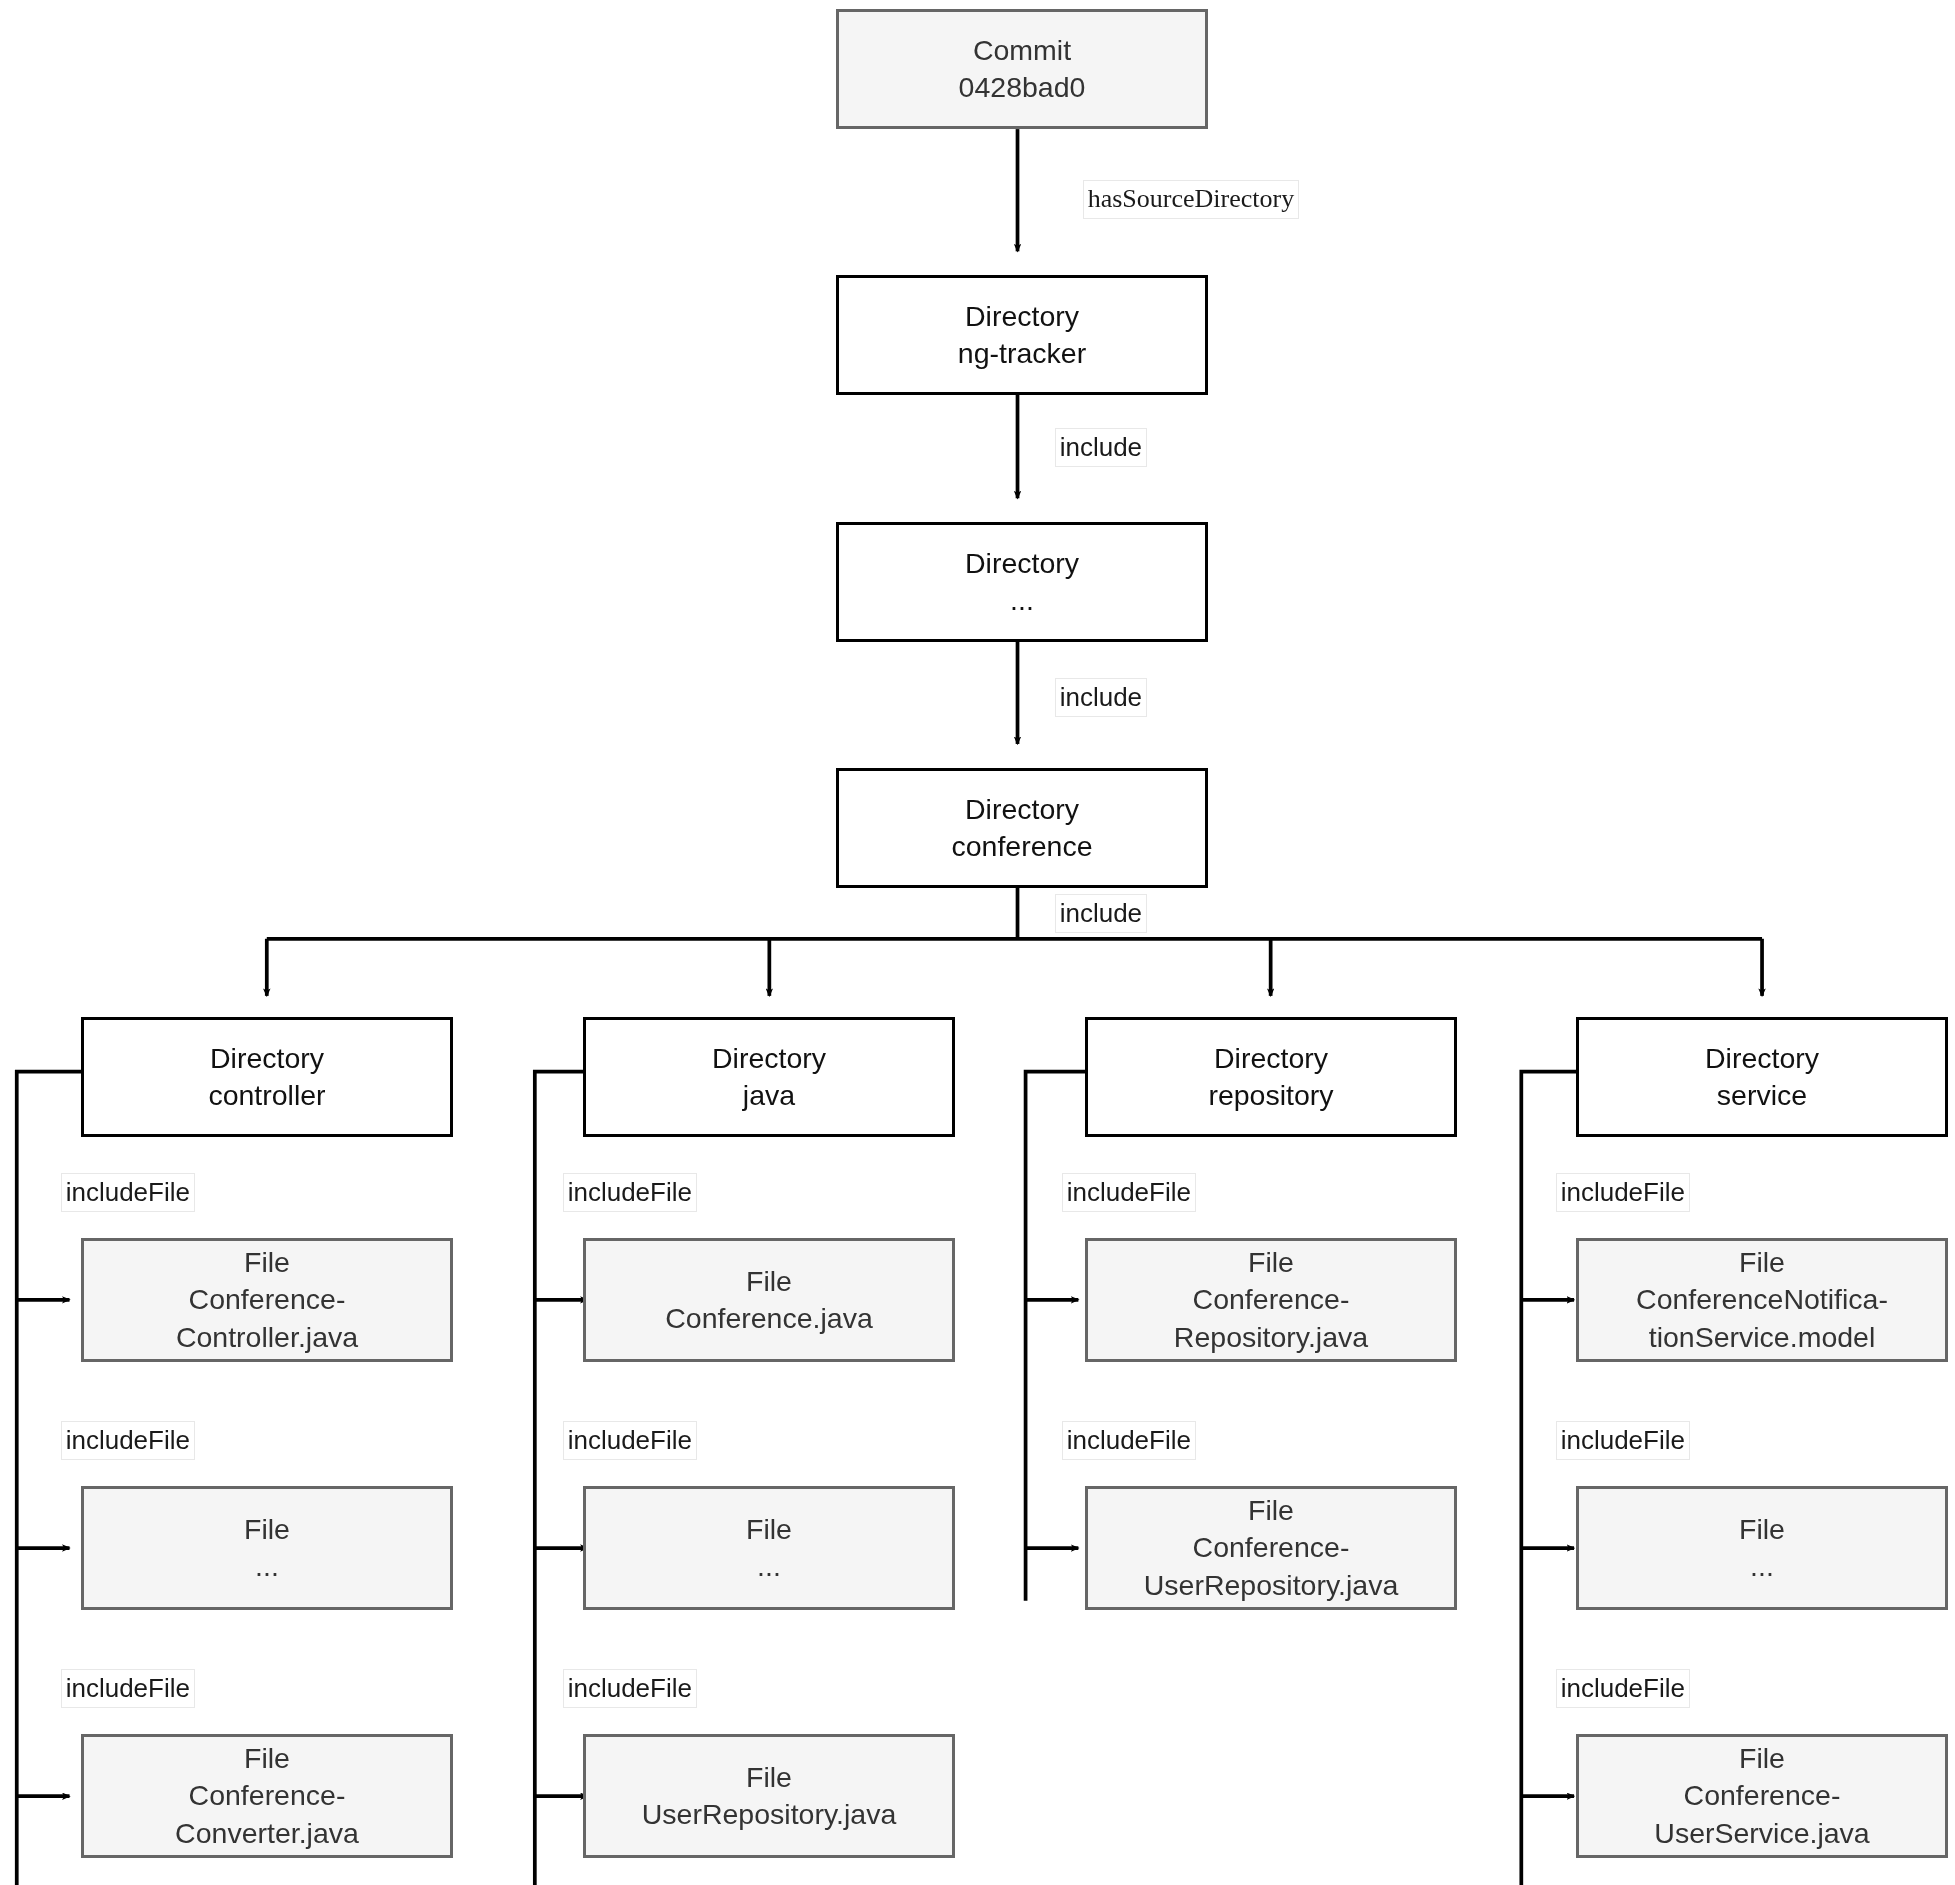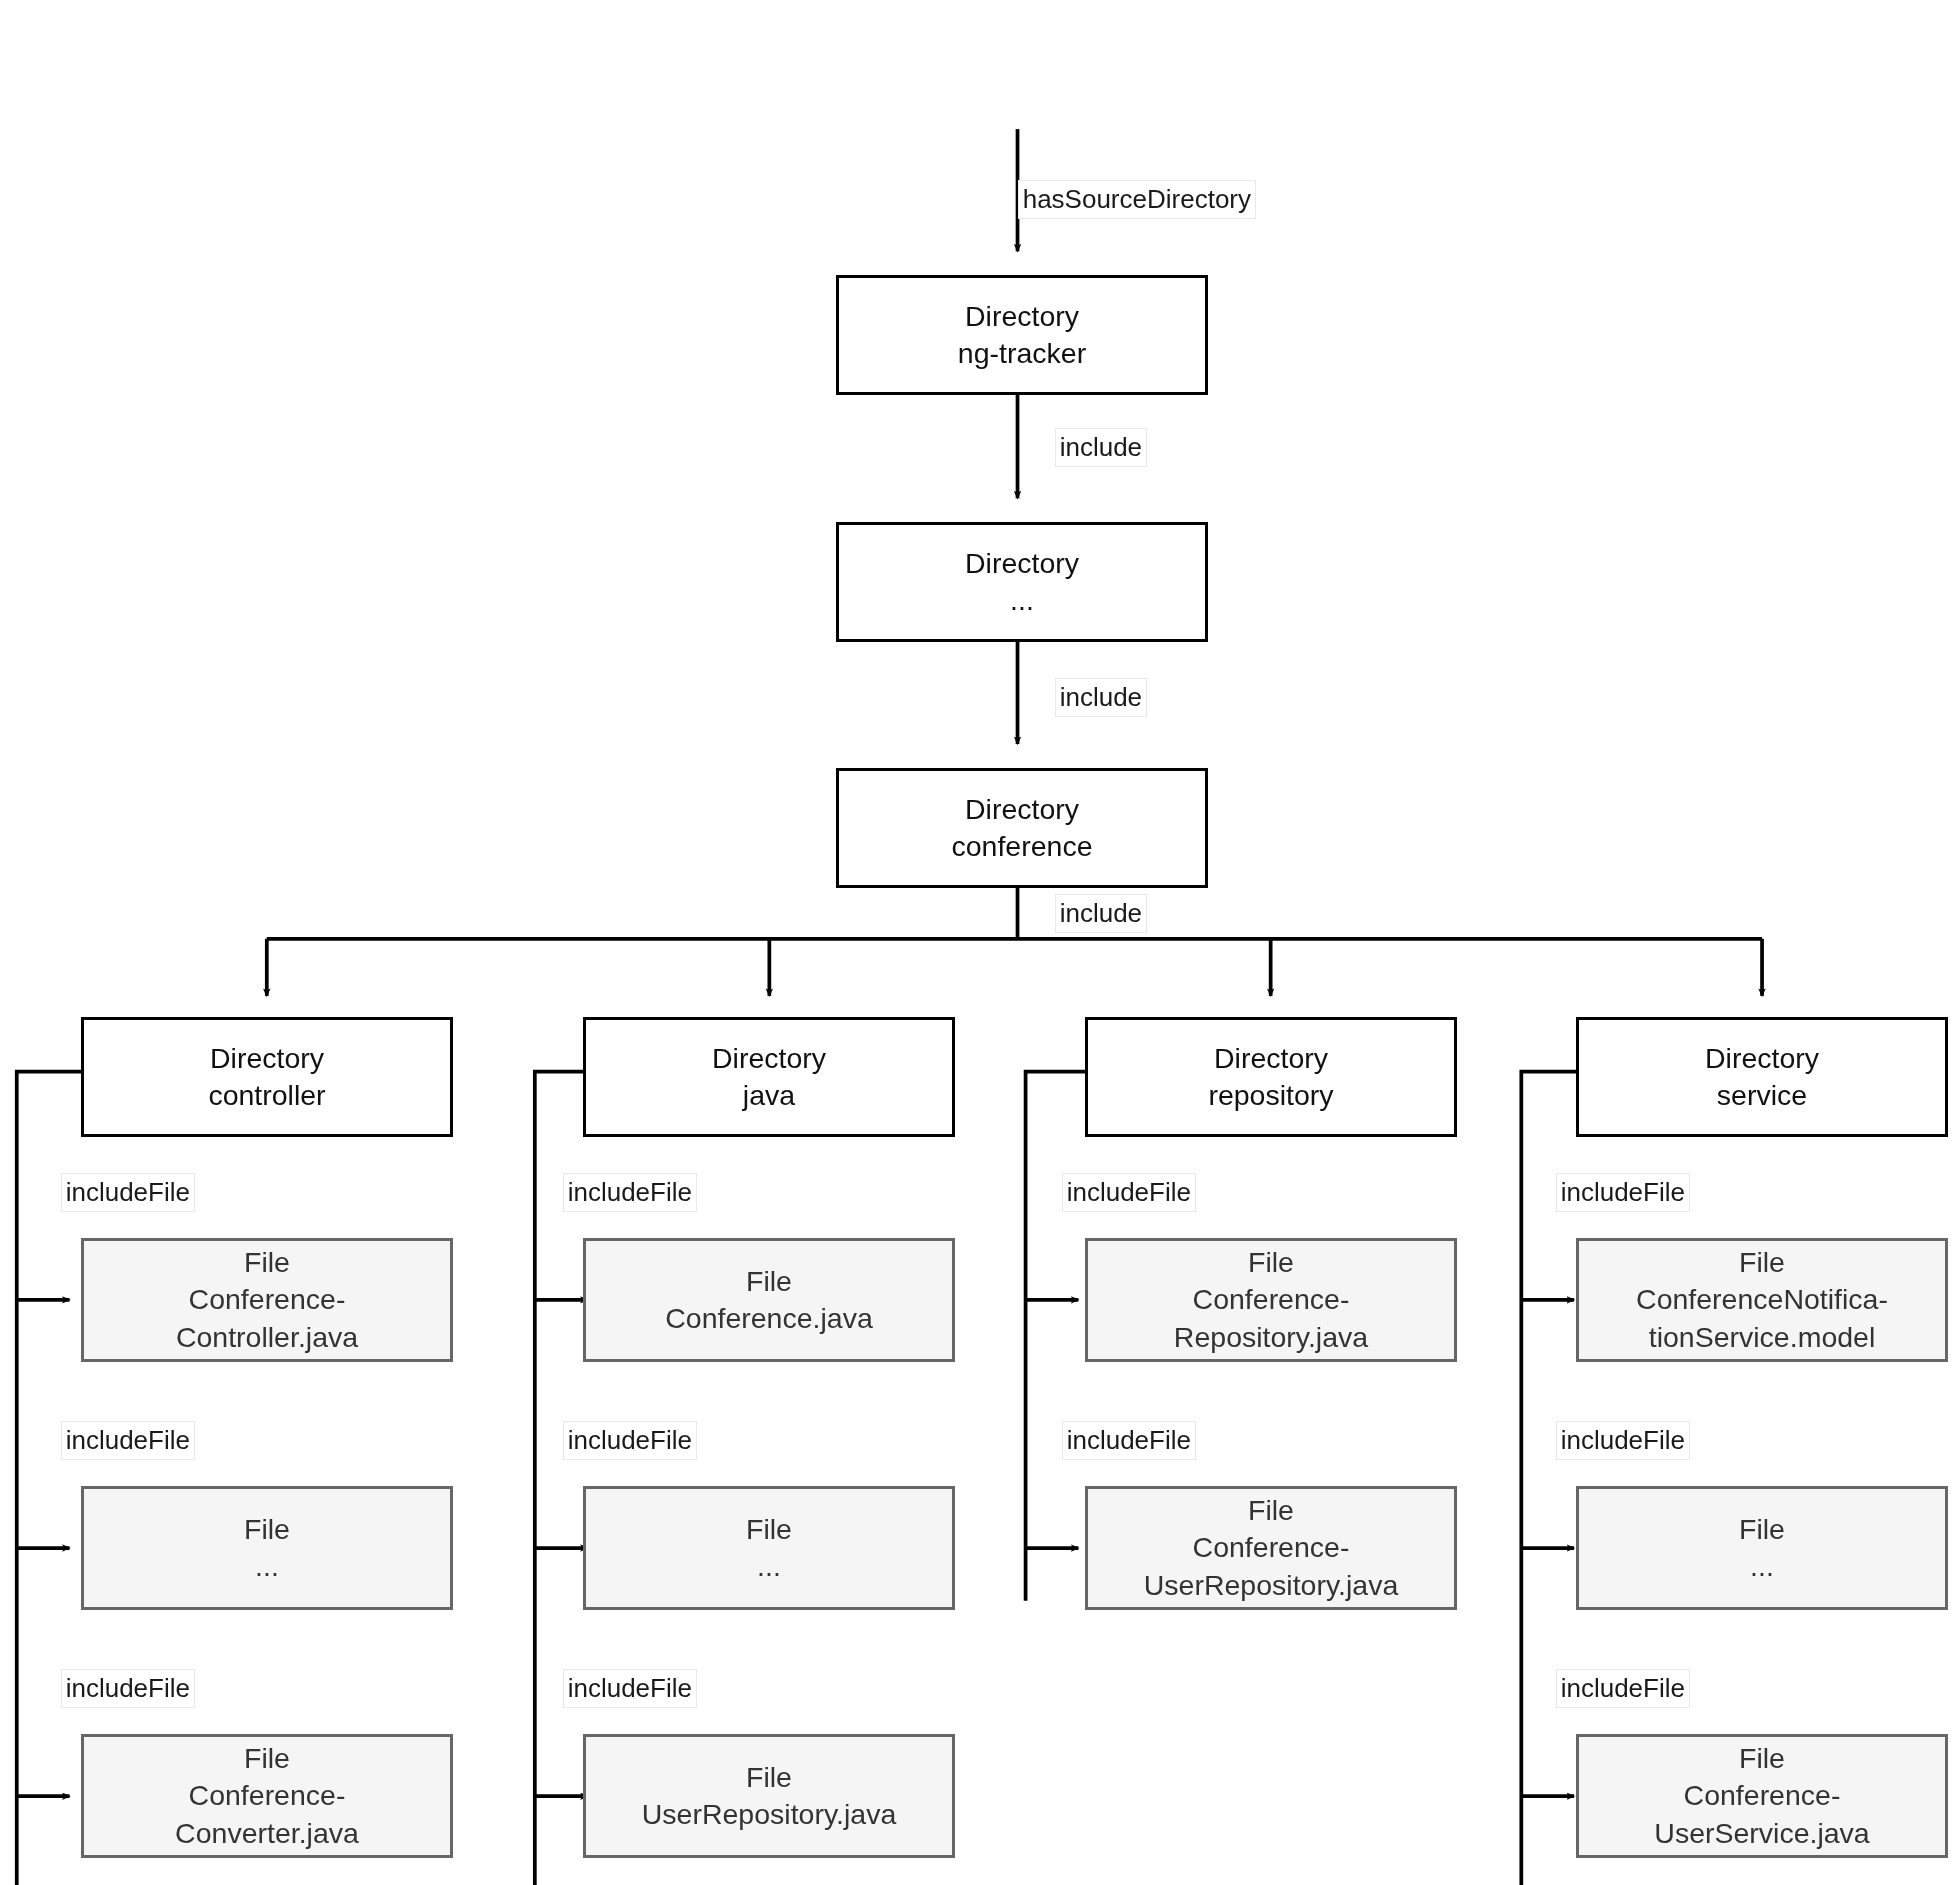--- a/index.html
+++ b/index.html
@@ -107,20 +107,24 @@
       <path d="M1653,2095 L1738,2095" marker-end="url(#ah)"></path>
       <path d="M1653,2495 L1738,2495" marker-end="url(#ah)"></path>
 
       <path d="M2556,1727 L2452,1727 L2452,3038"></path>
       <path d="M2452,2095 L2537,2095" marker-end="url(#ah)"></path>
       <path d="M2452,2495 L2537,2495" marker-end="url(#ah)"></path>
       <path d="M2452,2895 L2537,2895" marker-end="url(#ah)"></path>
     </g>
   </svg>
 
+  <div class="node grey" style="left:836px; top:8.7px; width:372px; height:120px;">
+    <span class="ln">Commit</span>
+    <span class="ln">0428bad0</span>
+  </div>
 
   <div class="node plain" style="left:836px; top:259px; width:372px; height:120px;">
     <span class="ln">Directory</span>
     <span class="ln">ng-tracker</span>
   </div>
 
   <div class="node plain" style="left:836px; top:506px; width:372px; height:120px;">
     <span class="ln">Directory</span>
     <span class="ln">...</span>
   </div>
@@ -204,21 +208,21 @@
     <span class="ln">File</span>
     <span class="ln">...</span>
   </div>
 
   <div class="node grey" style="left:1576px; top:1734px; width:372px; height:124px;">
     <span class="ln">File</span>
     <span class="ln">Conference-</span>
     <span class="ln">UserService.java</span>
   </div>
 
-  <div class="edge-label" style="left:1018px; top:180px;">hasSourceDirectory</div>
+  <div class="edge-label" style="left:1083px; top:180px;font-family:Liberation Serif, serif;">hasSourceDirectory</div>
 
   <div class="edge-label" style="left:1055px; top:428px;">include</div>
 
   <div class="edge-label" style="left:1055px; top:678px;">include</div>
 
   <div class="edge-label" style="left:1055px; top:894px;">include</div>
 
   <div class="edge-label" style="left:61px; top:1173px;">includeFile</div>
   <div class="edge-label" style="left:61px; top:1421px;">includeFile</div>
   <div class="edge-label" style="left:61px; top:1669px;">includeFile</div>

